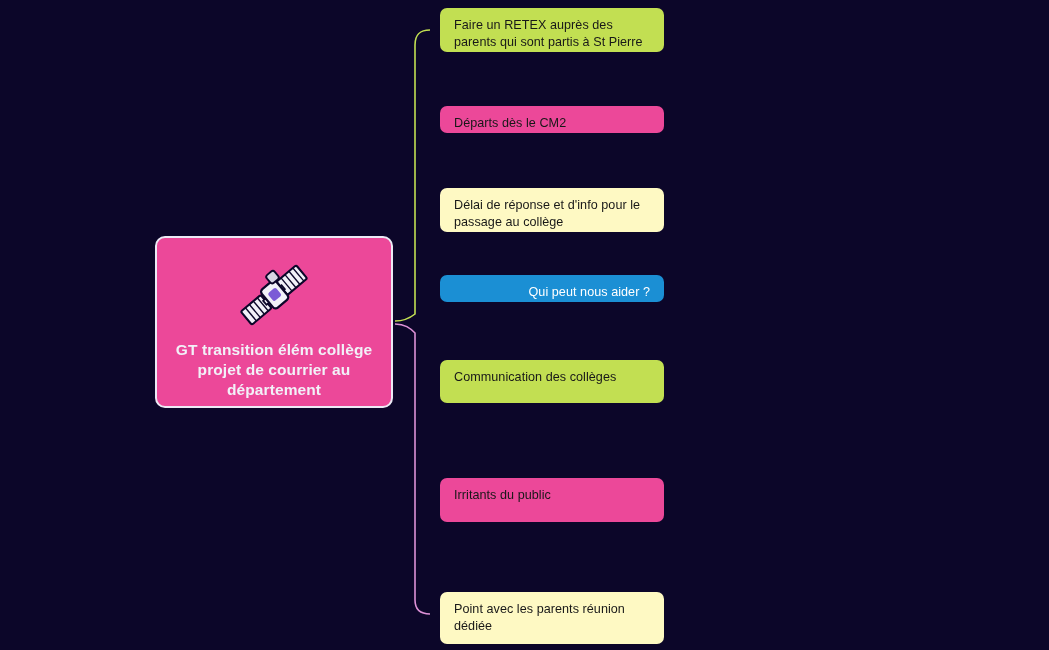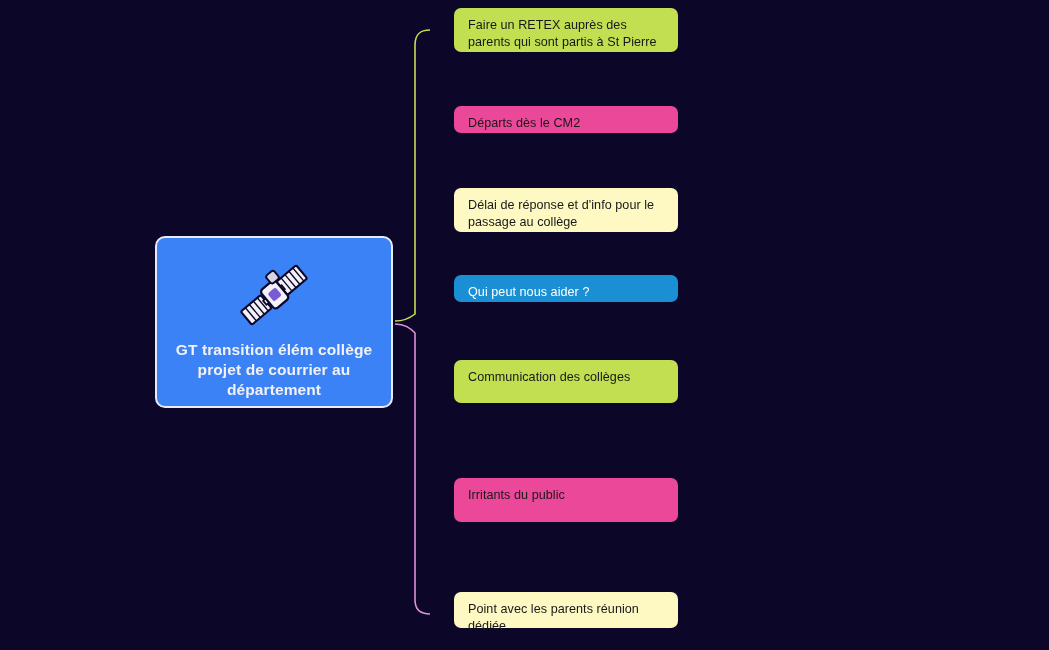--- a/index.html
+++ b/index.html
@@ -35,21 +35,21 @@
   
   #central-node {
     position: absolute;
     left: 155px;
     top: 236px;
     width: 238px;
     height: 172px;
     box-sizing: border-box;
     border: 2px solid #eceaf5;
     border-radius: 10px;
-    background: #3b82f6;
+    background: #ec4899;
     display: flex;
     flex-direction: column;
     align-items: center;
     justify-content: flex-start;
     padding-top: 14px;
   }
   #central-icon {
     width: 86px;
     height: 86px;
     display: block;
@@ -66,21 +66,21 @@
   }
 
   
   .branch {
     position: absolute;
     left: 436px;
   }
 
   .node-label {
     position: absolute;
-    left: 18px;
+    left: 4px;
     box-sizing: border-box;
     width: 224px;
     border-radius: 7px;
     padding: 9px 14px;
     font-size: 12.6px;
     line-height: 17px;
     font-weight: 500;
     letter-spacing: 0.05px;
   }
 
@@ -140,32 +140,32 @@
     <div class="node-label c-orange" style="top:106px;height:27px;">Départs dès le CM2</div>
 
   </div>
 
   <div class="branch">
     <div class="node-label c-pink" style="top:188px;height:44px;">Délai de réponse et d'info pour le passage au collège</div>
 
   </div>
 
   <div class="branch">
-    <div class="node-label c-blue" style="top:275px;height:27px;">Qui peut nous aider ?</div>
+    <div class="node-label c-blue" style="top:275px;height:27px;text-align:right;">Qui peut nous aider ?</div>
 
   </div>
 
   <div class="branch">
     <div class="node-label c-green" style="top:360px;height:43px;">Communication des collèges</div>
 
   </div>
 
   <div class="branch">
     <div class="node-label c-orange" style="top:478px;height:44px;">Irritants du public</div>
 
   </div>
 
   <div class="branch">
-    <div class="node-label c-pink" style="top:592px;height:36px;">Point avec les parents réunion dédiée</div>
+    <div class="node-label c-pink" style="top:592px;height:52px;">Point avec les parents réunion dédiée</div>
 
   </div>
 
 </div>
 
 </body></html>

